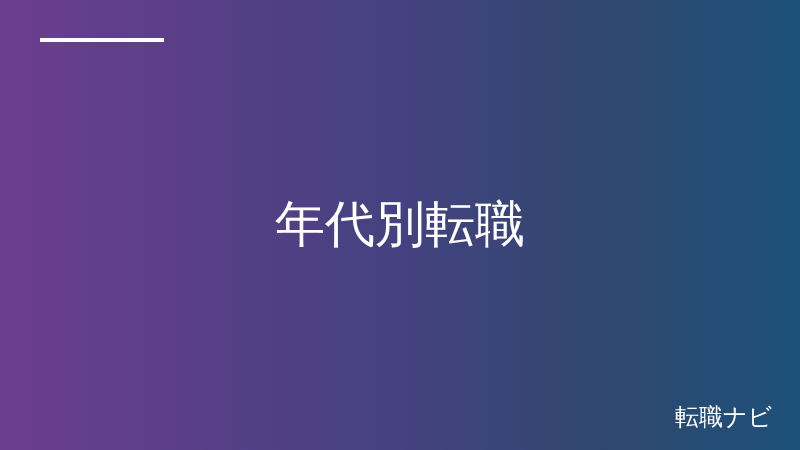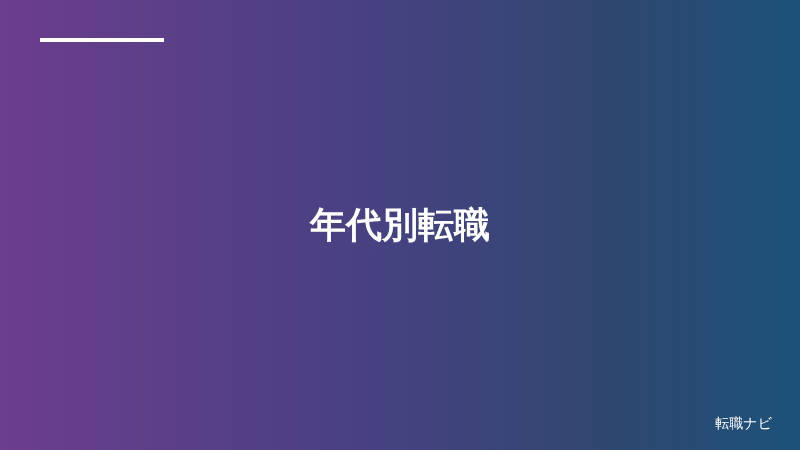--- a/index.html
+++ b/index.html
@@ -54,22 +54,22 @@
     flex-direction: column;
     align-items: center;
     justify-content: center;
     text-align: center;
   }
 
   #main-title {
     display: block;
     margin: 10px;
     color: #ffffff;
-    font-size: 36px;
-    font-weight: 700;
+    font-size: 50px;
+    font-weight: 400;
     line-height: 1.15;
     letter-spacing: 0px;
     white-space: nowrap;
     text-rendering: geometricPrecision;
   }
 
   #subtitle {
     display: block;
     margin: 0;
     padding-top: 44px;
@@ -80,21 +80,21 @@
     letter-spacing: 0px;
     white-space: nowrap;
   }
 
   
   #brand-label {
     position: absolute;
     right: 28px;
     bottom: 18px;
     color: #ffffff;
-    font-size: 14px;
+    font-size: 24px;
     font-weight: 400;
     line-height: 1.2;
     white-space: nowrap;
   }
 </style>
 </head>
 <body>
 
 <div id="slide">
 

